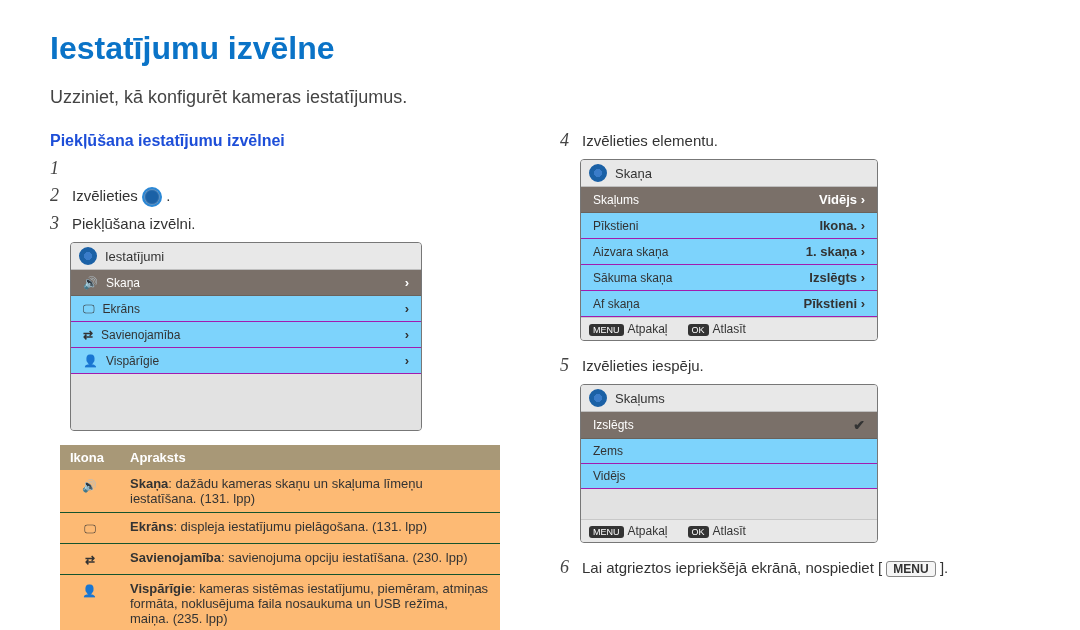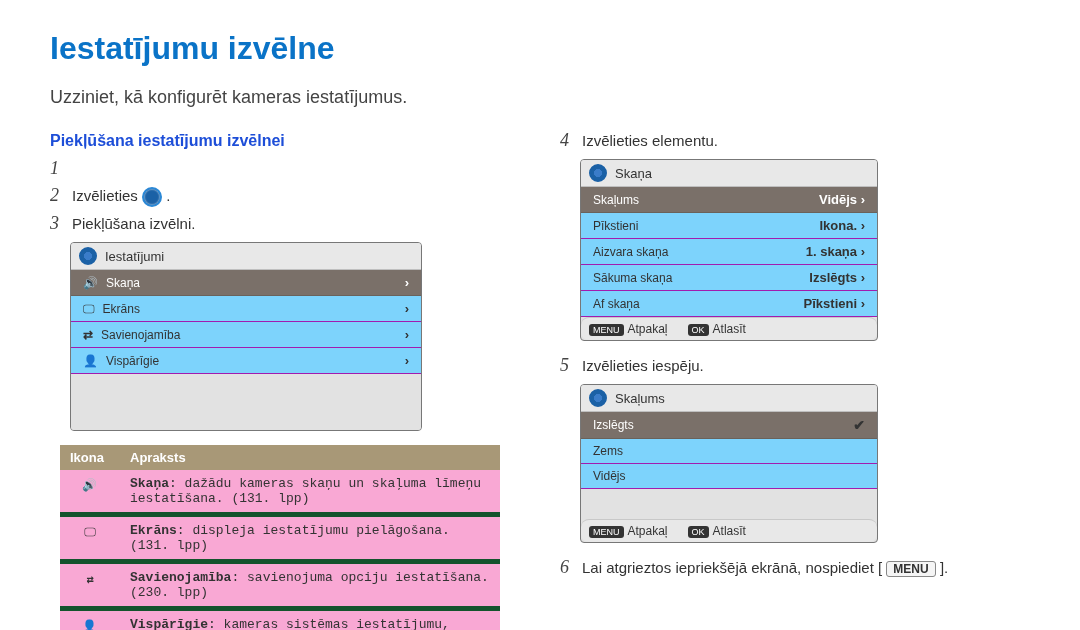--- a/index.html
+++ b/index.html
@@ -112,21 +112,20 @@
     background: #e2e2e2;
   }
   .empty-fill.short { height: 30px; }
   .panel-footer {
     display: flex; align-items: center;
     gap: 20px;
     background: #e8e8e8;
     padding: 4px 8px;
     border-top: 1px solid #c8c8c8;
     font-size: 12px;
-    border-radius: 8px;
   }
   .key-pill {
     display: inline-block;
     background: #333;
     color: #fff;
     border-radius: 3px;
     padding: 1px 4px;
     font-size: 9px;
     margin-right: 4px;
   }
@@ -147,24 +146,23 @@
   .legend-table th {
     background: #a89877;
     color: #fff;
     font-weight: bold;
     text-align: left;
     padding: 5px 10px;
     font-size: 13px;
   }
   .legend-table td {
     padding: 6px 10px;
-    border-bottom: 5px solid #14532d;
+    border-bottom: 1px solid #14532d;
     vertical-align: top;
-    background: #f9a8d4;
-    font-family: Liberation Mono, monospace;
+    background: #fdba74;
   }
   .legend-table td.icon-cell {
     width: 40px;
     text-align: center;
     font-size: 16px;
   }
   .menu-box {
     display:inline-block;
     border:1px solid #888;
     border-radius:3px;

